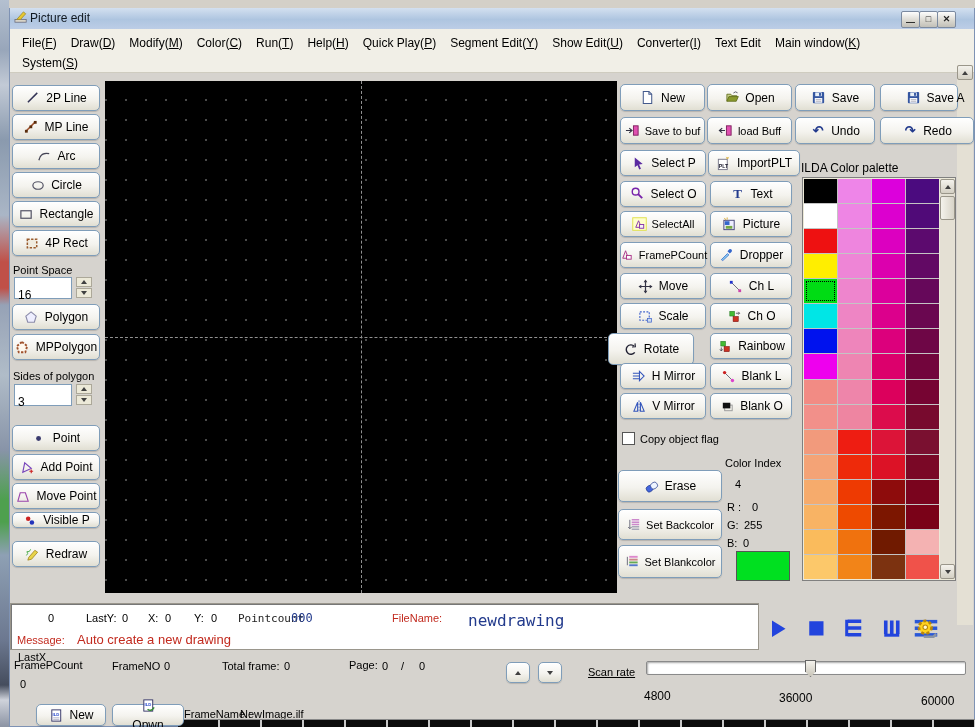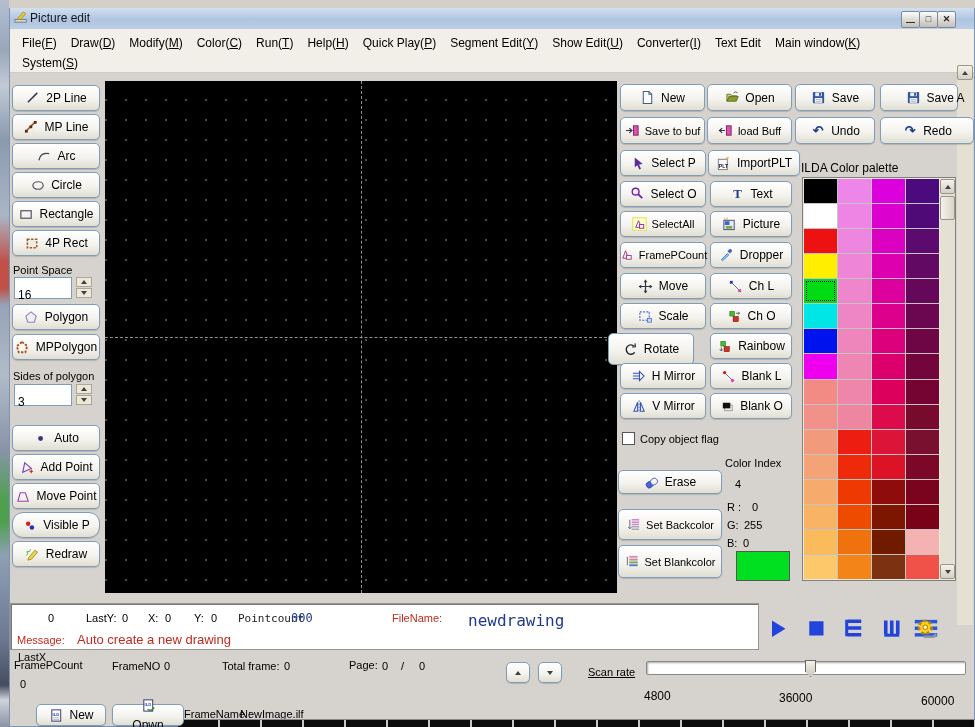--- a/index.html
+++ b/index.html
@@ -352,40 +352,40 @@
         </svg>
       </span>
       <span class="lbl">MPPolygon</span>
     </div>
     <div class="btn" style="left: 12px; top: 425px; width: 88px; height: 26px;">
       <span class="ic">
         <svg width="15" height="15" viewBox="0 0 16 16">
           <circle cx="7" cy="8" r="2.6" fill="#3a3a6e"></circle>
         </svg>
       </span>
-      <span class="lbl">Auto</span>
+      <span class="lbl">Point</span>
     </div>
     <div class="btn" style="left: 12px; top: 454px; width: 88px; height: 26px;">
       <span class="ic">
         <svg width="15" height="15" viewBox="0 0 16 16">
           <path d="M3 13 L5 3 L12 9 Z" fill="none" stroke="#7744bb" stroke-width="1.2"></path>
           <path d="M10 12 h4 M12 10 v4" stroke="#cc2222" stroke-width="1.2"></path>
         </svg>
       </span>
       <span class="lbl">Add Point</span>
     </div>
     <div class="btn" style="left: 12px; top: 483px; width: 88px; height: 26px;">
       <span class="ic">
         <svg width="15" height="15" viewBox="0 0 16 16">
           <path d="M2 13 L4.5 4 L10 4 L13 13 Z" fill="none" stroke="#9944aa" stroke-width="1.2"></path>
         </svg>
       </span>
       <span class="lbl">Move Point</span>
     </div>
-    <div class="btn" style="left: 12px; top: 512px; width: 88px; height: 26px; border-radius: 11px;">
+    <div class="btn" style="left: 12px; top: 512px; width: 88px; height: 16px;">
       <span class="ic">
         <svg width="15" height="15" viewBox="0 0 16 16">
           <circle cx="5.5" cy="6" r="2.4" fill="#cc2222"></circle>
           <circle cx="9.5" cy="10" r="2.4" fill="#2233bb"></circle>
         </svg>
       </span>
       <span class="lbl">Visible P</span>
     </div>
     <div class="btn" style="left: 12px; top: 541px; width: 88px; height: 26px;">
       <span class="ic">
@@ -623,21 +623,21 @@
     </div>
     <div class="btn" style="left: 710px; top: 393px; width: 82px; height: 26px;">
       <span class="ic">
         <svg width="15" height="15" viewBox="0 0 16 16">
           <rect x="5" y="6.5" width="8" height="6" fill="none" stroke="#999"></rect>
           <rect x="3" y="4" width="8" height="6" fill="#111"></rect>
         </svg>
       </span>
       <span class="lbl">Blank O</span>
     </div>
-    <div class="btn" style="left: 618px; top: 470px; width: 104px; height: 24px;">
+    <div class="btn" style="left: 618px; top: 470px; width: 104px; height: 32px;">
       <span class="ic">
         <svg width="15" height="15" viewBox="0 0 16 16">
           <g transform="rotate(-35 8 8)">
             <rect x="1.5" y="5.5" width="7" height="6.5" rx="2.8" fill="#4466dd" stroke="#223a8c" stroke-width="0.7"></rect>
             <rect x="7" y="5.5" width="7.5" height="6.5" rx="2.8" fill="#eef4ff" stroke="#223a8c" stroke-width="0.7"></rect>
           </g>
         </svg>
       </span>
       <span class="lbl">Erase</span>
     </div>

